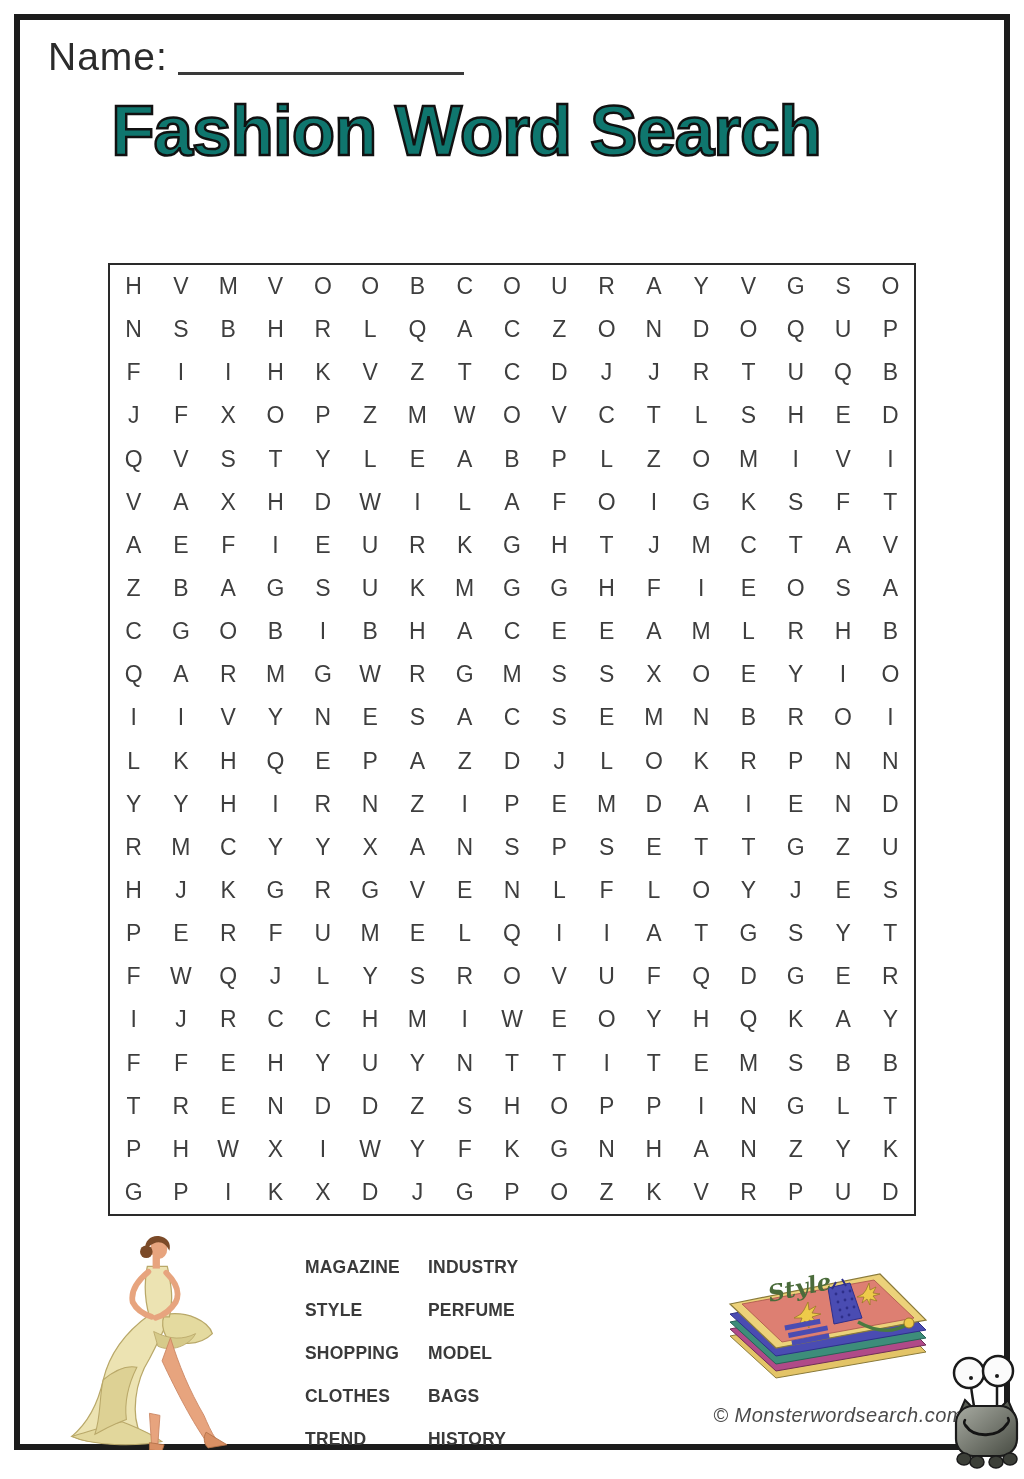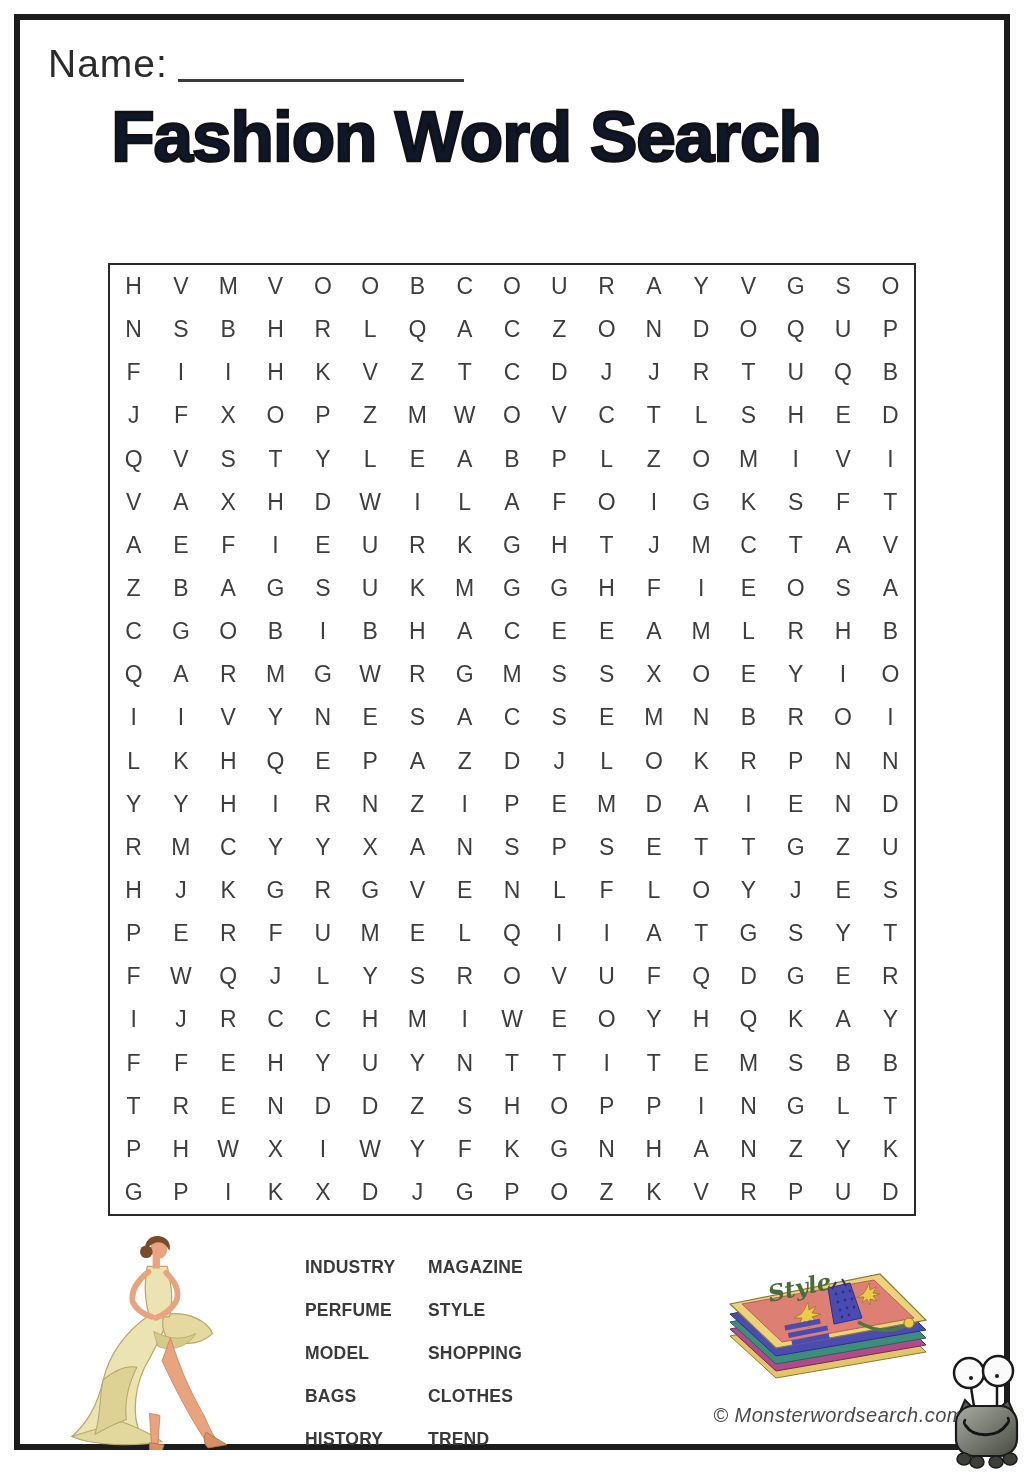--- a/index.html
+++ b/index.html
@@ -11,40 +11,40 @@
     overflow: hidden;
   }
   .page-border {
     position: absolute;
     left: 14px; top: 14px;
     width: 996px; height: 1436px;
     border: 6px solid #1c1c1c;
   }
   .name-row {
     position: absolute;
-    left: 48px; top: 42px;
+    left: 48px; top: 35px;
     display: flex; align-items: flex-end;
     color: #2b2b2b;
     text-align: right;
   }
   .name-label { font-size: 39px; letter-spacing: 1px; color: #2b2b2b; }
   .name-line {
     display: inline-block;
     width: 286px; height: 0;
     border-bottom: 3px solid #3a3a3a;
     margin-left: 10px; margin-bottom: 4px;
   }
   .title {
     position: absolute;
-    left: 0; top: 96px; width: 932px;
+    left: 0; top: 90px; width: 932px;
     text-align: center;
     font-size: 71px;
     font-weight: 900;
     letter-spacing: -1px;
-    color: #0f172a;
+    color: #0f766e;
     -webkit-text-stroke: 2.5px #111111;
   }
   .grid-box {
     position: absolute;
     left: 108px; top: 263px;
     width: 808px; height: 953px;
     border: 2px solid #2a2a2a;
     display: grid;
     grid-template-columns: repeat(17, 1fr);
     grid-template-rows: repeat(22, 1fr);
@@ -474,32 +474,32 @@
     <div class="cell">K</div>
     <div class="cell">V</div>
     <div class="cell">R</div>
     <div class="cell">P</div>
     <div class="cell">U</div>
     <div class="cell">D</div>
   </div>
 
 <div class="word-list">
     <div class="word-col">
+      <div class="word">MAGAZINE</div>
+      <div class="word">STYLE</div>
+      <div class="word">SHOPPING</div>
+      <div class="word">CLOTHES</div>
+      <div class="word">TREND</div>
+    </div>
+    <div class="word-col">
       <div class="word">INDUSTRY</div>
       <div class="word">PERFUME</div>
       <div class="word">MODEL</div>
       <div class="word">BAGS</div>
       <div class="word">HISTORY</div>
-    </div>
-    <div class="word-col">
-      <div class="word">MAGAZINE</div>
-      <div class="word">STYLE</div>
-      <div class="word">SHOPPING</div>
-      <div class="word">CLOTHES</div>
-      <div class="word">TREND</div>
     </div>
   </div>
 
 <svg class="model-illustration" width="185" height="215" viewBox="0 0 170 205">
 
   <path d="M84,76 C62,92 46,112 40,138 C34,165 22,182 10,192 C28,200 58,199 76,191 C66,172 70,140 84,118 C92,102 100,88 103,76 Z" fill="#ece3b2" stroke="#b9a869" stroke-width="1.2"></path>
   <path d="M10,192 C30,201 70,202 96,197 C84,188 70,183 58,178 C42,182 24,188 10,192 Z" fill="#e2d79c" stroke="#b9a869" stroke-width="1"></path>
   <path d="M40,138 C52,128 62,124 72,126 C64,142 60,160 62,176 C50,180 40,186 32,190 C38,172 36,154 40,138 Z" fill="#ddd194" stroke="#b9a869" stroke-width="1"></path>
 
   <path d="M98,76 C120,72 140,82 144,94 C132,106 110,106 100,97 C96,90 96,82 98,76 Z" fill="#e4da9f" stroke="#b9a869" stroke-width="1.2"></path>

